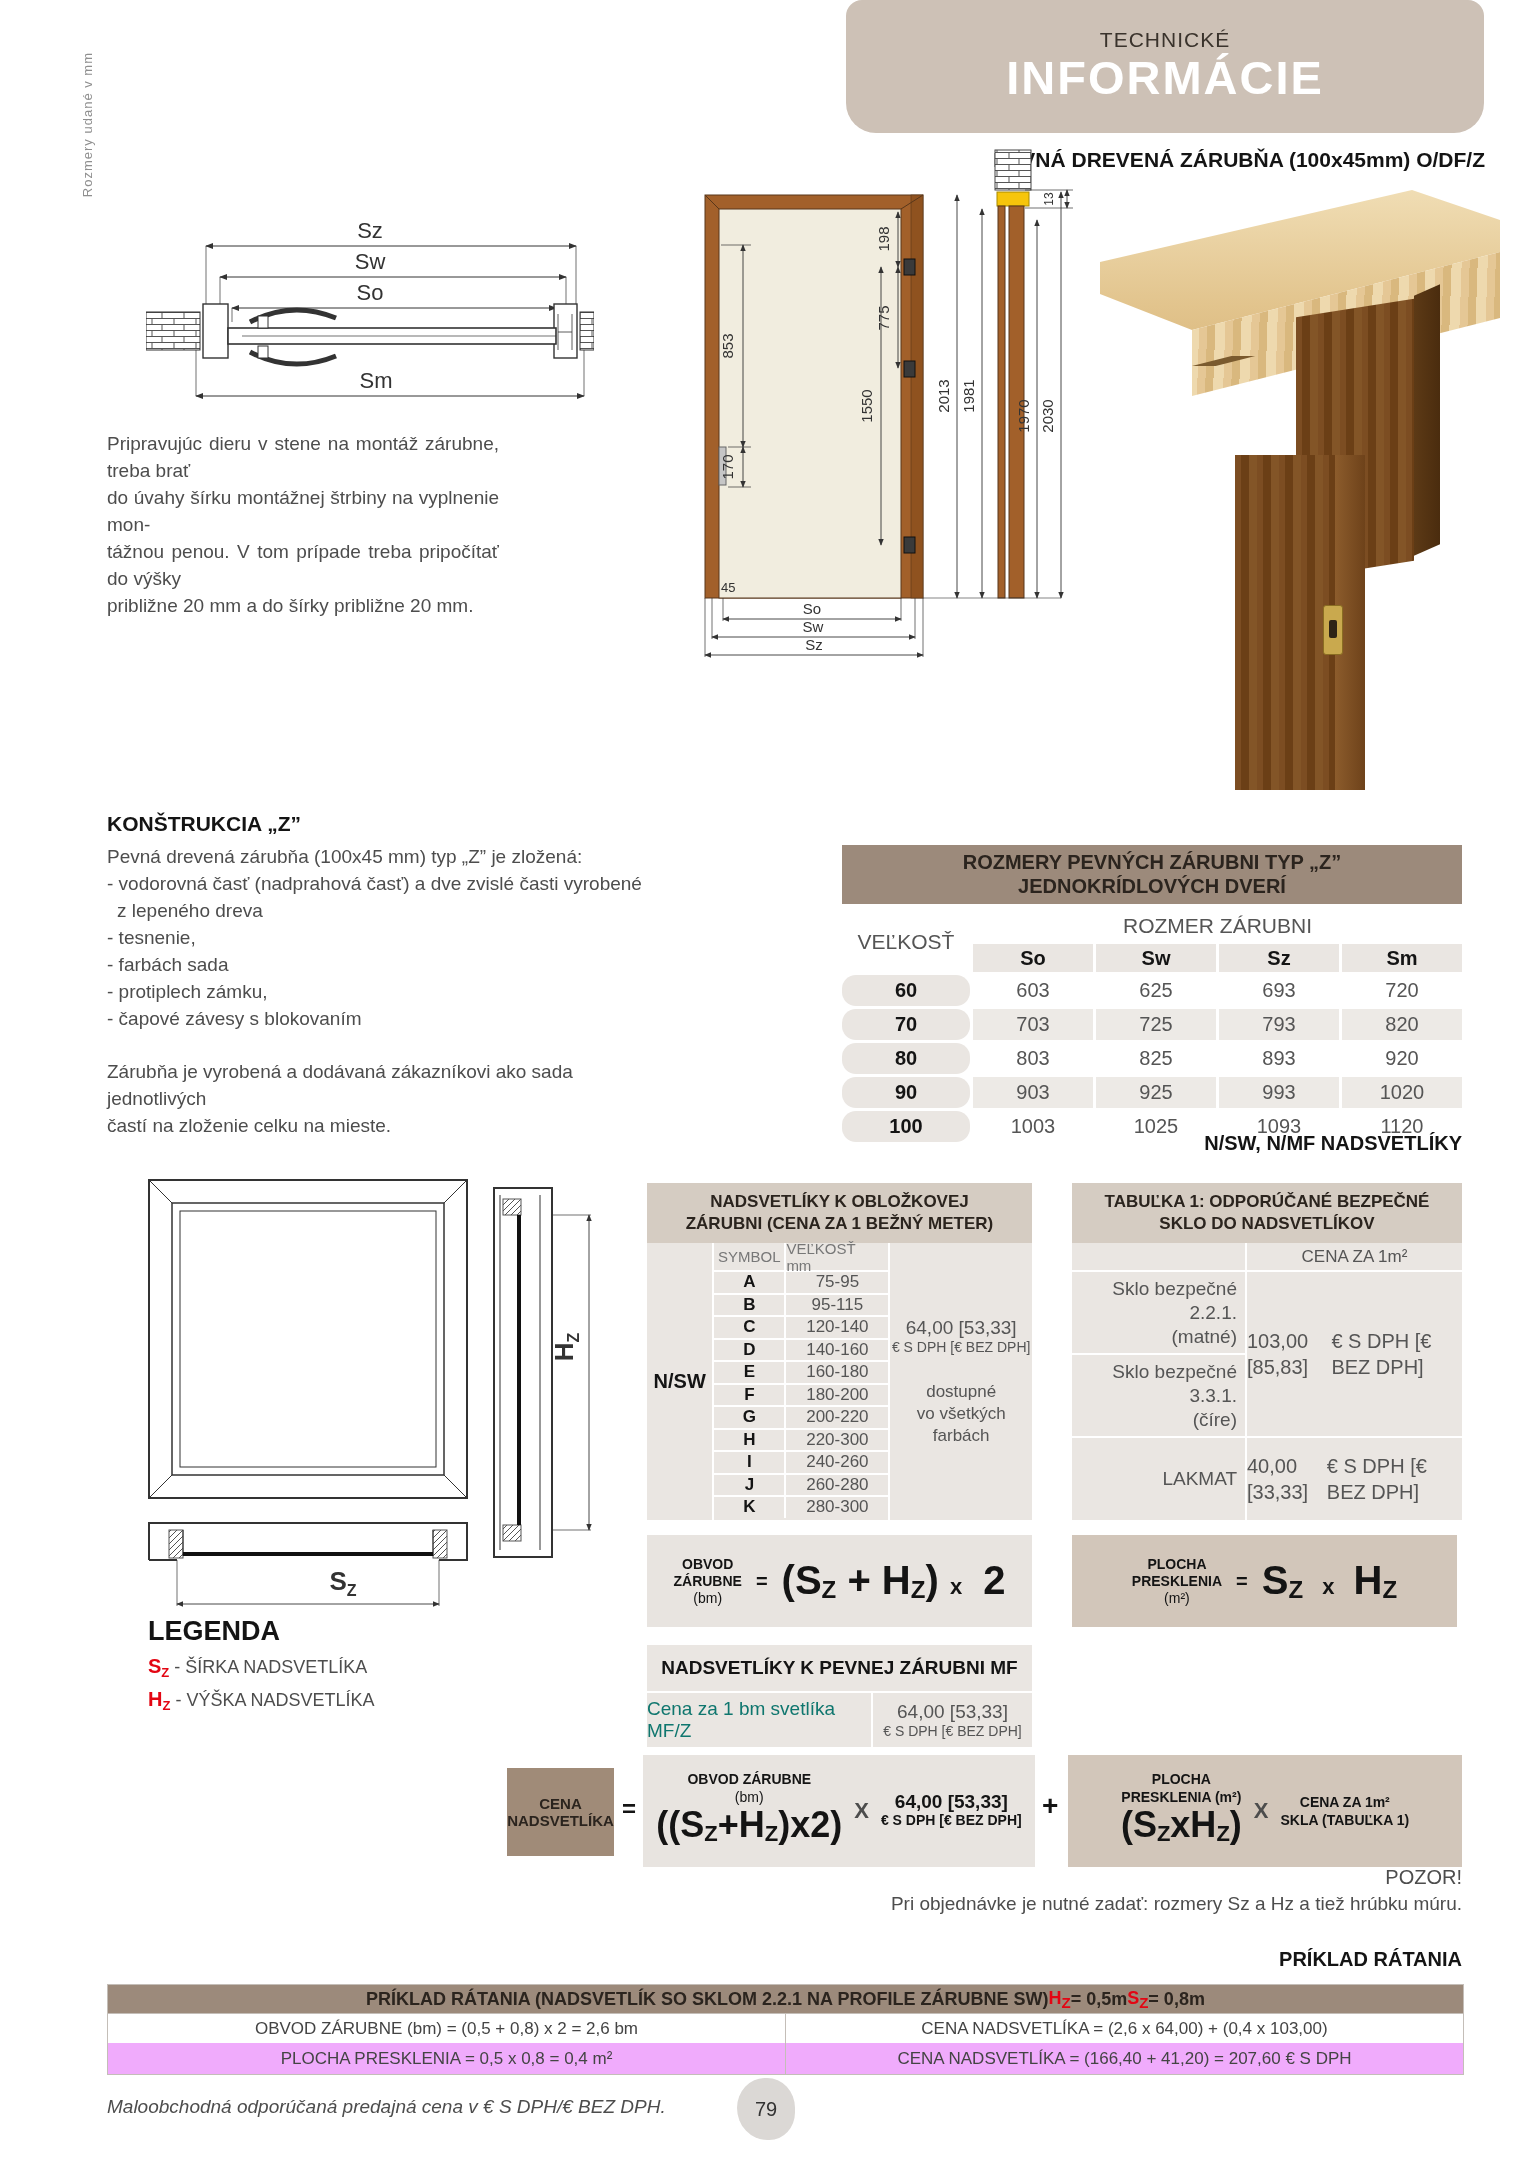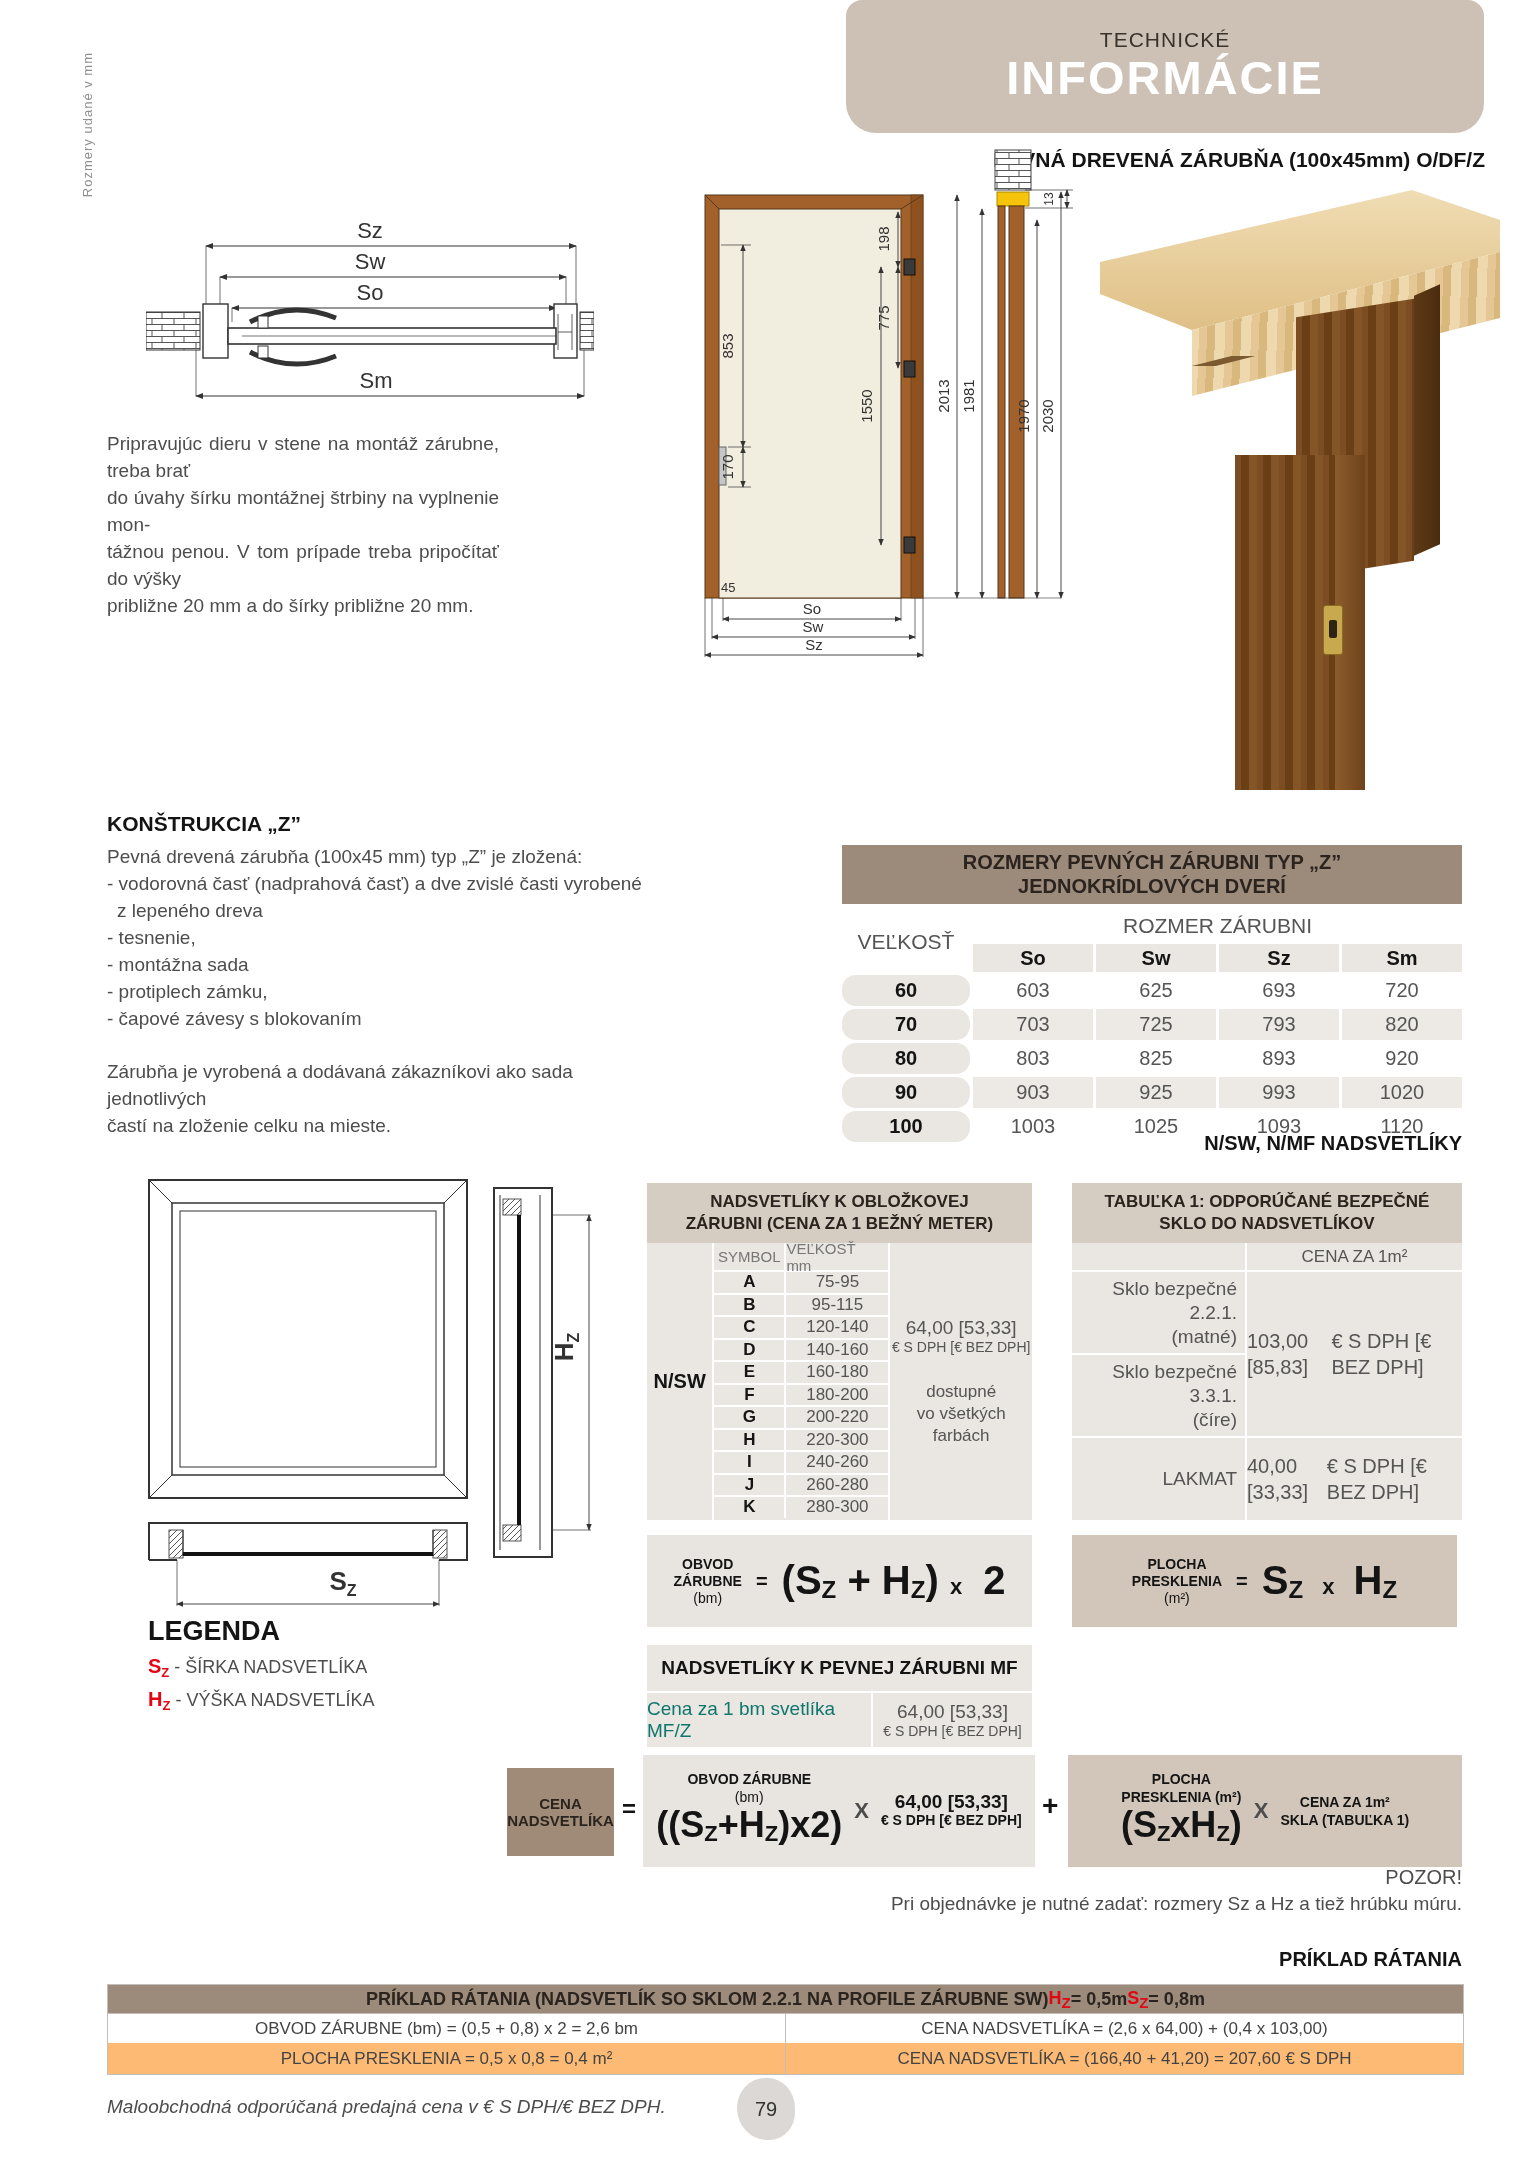--- a/index.html
+++ b/index.html
@@ -93,21 +93,21 @@
   .cena-plus{left:1042px;top:1790px;font-size:28px;font-weight:bold;color:#141414;}
   .small-b{font-size:14px;font-weight:bold;color:#141414;text-align:center;line-height:18px;}
   .pozor-title{top:1866px;right:67px;font-size:20px;color:#4d4d4d;}
   .pozor-note{top:1893px;right:67px;font-size:19px;color:#4d4d4d;}
   .priklad-heading{top:1948px;right:67px;font-size:20px;font-weight:bold;color:#141414;}
   
   .example{left:107px;top:1984px;width:1355px;border:1px solid #c4beb8;}
   .ex-head{background:#9c8a7b;height:28px;display:flex;align-items:center;justify-content:center;
     font-size:18px;font-weight:bold;color:#2b241e;border-bottom:1px solid #c4beb8;}
   .ex-row{display:flex;height:29px;}
-  .ex-row2{background:#fdba74;height:31px;}
+  .ex-row2{background:#f0abfc;height:31px;}
   .ex-cell{width:50%;display:flex;align-items:center;justify-content:center;font-size:17px;color:#444;
     border-right:1px solid #c4beb8;}
   .ex-cell:last-child{border-right:none;}
   .red{color:#e30613;}
   sub{vertical-align:-4px;}
   .footer-note{left:107px;top:2096px;font-size:19px;font-style:italic;color:#4d4d4d;}
   .page-blob{left:737px;top:2078px;width:58px;height:62px;background:#dbd8d5;border-radius:50% 50% 46% 54%;
     display:flex;align-items:center;justify-content:center;font-size:20px;color:#333;}
   
   .legenda{left:148px;top:1616px;}
@@ -273,21 +273,21 @@
       <div style="margin:14px auto;width:8px;height:18px;background:#2e2416;border-radius:2px;"></div>
     </div>
   </div>
 
   <div class="abs konstrukcia">
     <div class="kon-head">KONŠTRUKCIA „Z”</div>
     <div>Pevná drevená zárubňa (100x45 mm) typ „Z” je zložená:</div>
     <div>- vodorovná časť (nadprahová časť) a dve zvislé časti vyrobené</div>
     <div style="padding-left:10px;">z lepeného dreva</div>
     <div>- tesnenie,</div>
-    <div>- montážna sada</div>
+    <div>- farbách sada</div>
     <div>- protiplech zámku,</div>
     <div>- čapové závesy s blokovaním</div>
     <div class="kon-gap"></div>
     <div>Zárubňa je vyrobená a dodávaná zákazníkovi ako sada jednotlivých</div>
     <div>častí na zloženie celku na mieste.</div>
   </div>
 
   <div class="abs rozmery">
     <div class="rt-title">
       <div>ROZMERY PEVNÝCH ZÁRUBNI  TYP „Z”</div>

